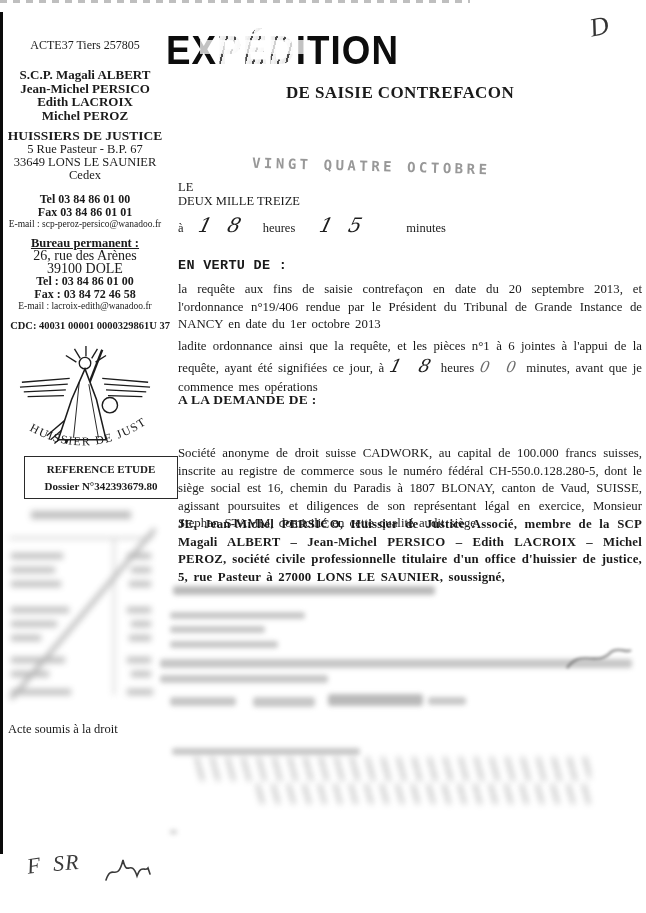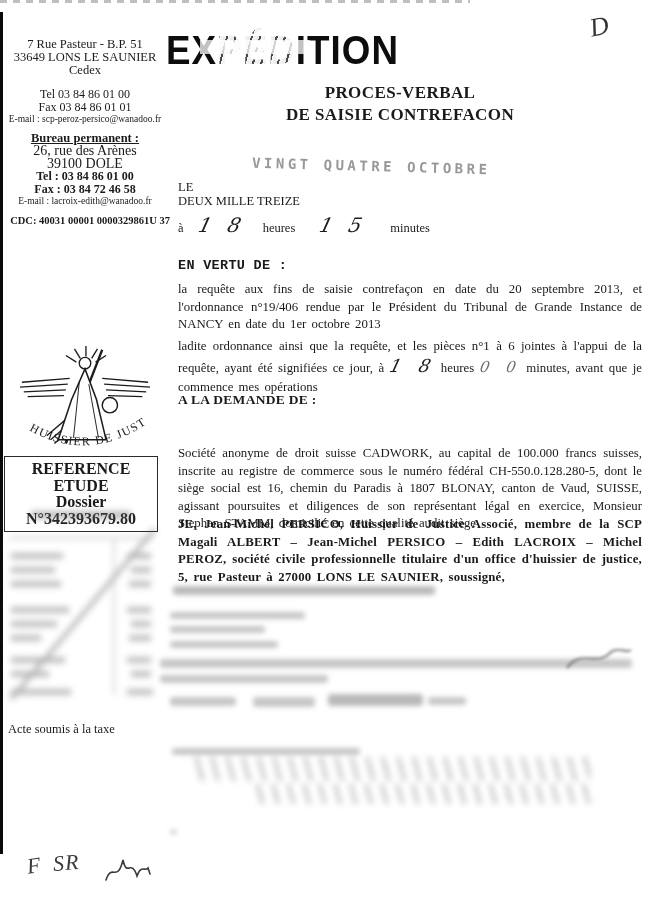--- a/index.html
+++ b/index.html
@@ -11,29 +11,29 @@
   .edge-line{left:0;top:12px;width:3px;height:842px;background:#0a0a0a;}
   .top-dashes{left:0;top:0;width:470px;height:3px;opacity:.55;
     background:repeating-linear-gradient(90deg,#8a8a8a 0 7px,transparent 7px 13px);}
 
   
   .sidebar{left:0;top:38px;width:170px;text-align:center;}
   .acte{font-size:12px;margin-bottom:15px;}
   .names{font-weight:bold;font-size:13px;line-height:13.5px;margin-bottom:7px;}
   .firm-title{font-weight:bold;font-size:13.5px;line-height:14px;}
   .addr{font-size:12.5px;line-height:13px;margin-bottom:11px;}
-  .contact-b{font-weight:normal;font-size:12px;line-height:12.5px;}
+  .contact-b{font-weight:bold;font-size:12px;line-height:12.5px;}
   .email{font-size:9.5px;line-height:12px;margin-bottom:6px;}
   .bureau-title{font-weight:bold;font-size:12.5px;text-decoration:underline;line-height:14px;}
   .bureau-line{font-size:14px;line-height:12.5px;}
   .bureau-line-b{font-weight:bold;font-size:12px;line-height:12.5px;}
   .cdc{font-weight:bold;font-size:10.5px;margin-top:8px;text-align:right;}
 
-  .ref-box{left:4px;top:456px;width:148px;border:1.5px solid #2a2a2a;
-           text-align:center;font-weight:bold;font-size:16px;line-height:16.5px;padding:4px 2px;}
+  .ref-box{left:24px;top:456px;width:148px;border:1.5px solid #2a2a2a;
+           text-align:center;font-weight:bold;font-size:11px;line-height:16.5px;padding:4px 2px;}
   .tax-note{left:8px;top:722px;font-size:12.5px;}
 
   
   .exp-stamp{left:166px;top:26px;font-family:"Liberation Sans","DejaVu Sans",sans-serif;
      font-weight:900;font-size:35px;letter-spacing:1px;color:#0d0d0d;
      transform:scale(1.05,1.18);transform-origin:left top;white-space:nowrap;}
   .exp-erode{left:218px;top:24px;width:80px;height:48px;
      background:repeating-linear-gradient(105deg,rgba(255,255,255,.92) 0 3px,rgba(255,255,255,.25) 3px 5px,rgba(255,255,255,.95) 5px 8px);}
   .exp-erode2{left:200px;top:40px;width:110px;height:14px;background:rgba(255,255,255,.75);}
   .doc-title{left:210px;top:82px;width:380px;text-align:center;font-weight:bold;
@@ -78,22 +78,30 @@
 </head>
 <body>
 
 <div class="page">
 
   <div class="abs top-dashes"></div>
   <div class="abs edge-line"></div>
   <div class="abs mark-d">D</div>
 
   <div class="abs sidebar">
+    <div class="acte">ACTE37 Tiers 257805</div>
+    <div class="names">
+      <div>S.C.P. Magali ALBERT</div>
+      <div>Jean-Michel PERSICO</div>
+      <div>Edith LACROIX</div>
+      <div>Michel PEROZ</div>
+    </div>
+    <div class="firm-title">HUISSIERS DE JUSTICE</div>
     <div class="addr">
-      <div>7 Rue Pasteur - B.P. 51</div>
+      <div>5 Rue Pasteur - B.P. 67</div>
       <div>33649 LONS LE SAUNIER</div>
       <div>Cedex</div>
     </div>
     <div class="contact-b">Tel 03 84 86 01 00</div>
     <div class="contact-b">Fax 03 84 86 01 01</div>
     <div class="email">E-mail : scp-peroz-persico@wanadoo.fr</div>
     <div class="bureau-title">Bureau permanent :</div>
     <div class="bureau-line">26, rue des Arènes</div>
     <div class="bureau-line">39100 DOLE</div>
     <div class="bureau-line-b">Tel : 03 84 86 01 00</div>
@@ -167,43 +175,42 @@
       <div class="bt" style="left:122px;top:152px;width:24px;height:6px;"></div>
     <div class="bt" style="left:6px;top:166px;width:38px;height:6px;"></div>
       <div class="bt" style="left:126px;top:166px;width:20px;height:6px;"></div>
     <div class="bt" style="left:6px;top:184px;width:60px;height:6px;"></div>
       <div class="bt" style="left:122px;top:184px;width:26px;height:6px;"></div>
     <svg width="152" height="198" style="position:absolute;left:0;top:0;">
       <line x1="6" y1="194" x2="150" y2="24" stroke="#555" stroke-width="4"></line>
     </svg>
   </div>
 
-  <div class="abs tax-note">Acte soumis à la taxe</div>
+  <div class="abs tax-note">Acte soumis à la droit</div>
 
   <div class="abs exp-stamp">EXPÉDITION</div>
   <div class="abs exp-erode"></div>
   <div class="abs exp-erode2"></div>
 
   <div class="abs doc-title">
-    <div>PROCES-VERBAL</div>
     <div>DE SAISIE CONTREFACON</div>
   </div>
 
   <div class="abs date-stamp">VINGT QUATRE OCTOBRE</div>
   <div class="abs le-line">
     <div>LE</div>
     <div>DEUX MILLE TREIZE</div>
   </div>
 
   <div class="abs time-line">
     <span>à</span>
     <span class="hw" style="margin-left:12px;">1 8</span>
     <span style="margin-left:14px;">heures</span>
     <span class="hw" style="margin-left:22px;">1 5</span>
-    <span style="margin-left:20px;">minutes</span>
+    <span style="margin-left:36px;">minutes</span>
   </div>
 
   <div class="abs heading h-vertu">EN VERTU DE :</div>
   <div class="abs para p1">la requête aux fins de saisie contrefaçon  en date du 20 septembre 2013, et l'ordonnance n°19/406  rendue par le Président du Tribunal de Grande Instance de NANCY en date du 1er octobre 2013</div>
   <div class="abs para p2">
     <span>ladite ordonnance ainsi que la requête, et les pièces  n°1 à 6 jointes à l'appui de la requête, ayant été signifiées ce jour, à </span>
     <span class="hw" style="font-size:18px;">1 8</span>
     <span> heures </span>
     <span class="hw2">0 0</span>
     <span> minutes,</span>

